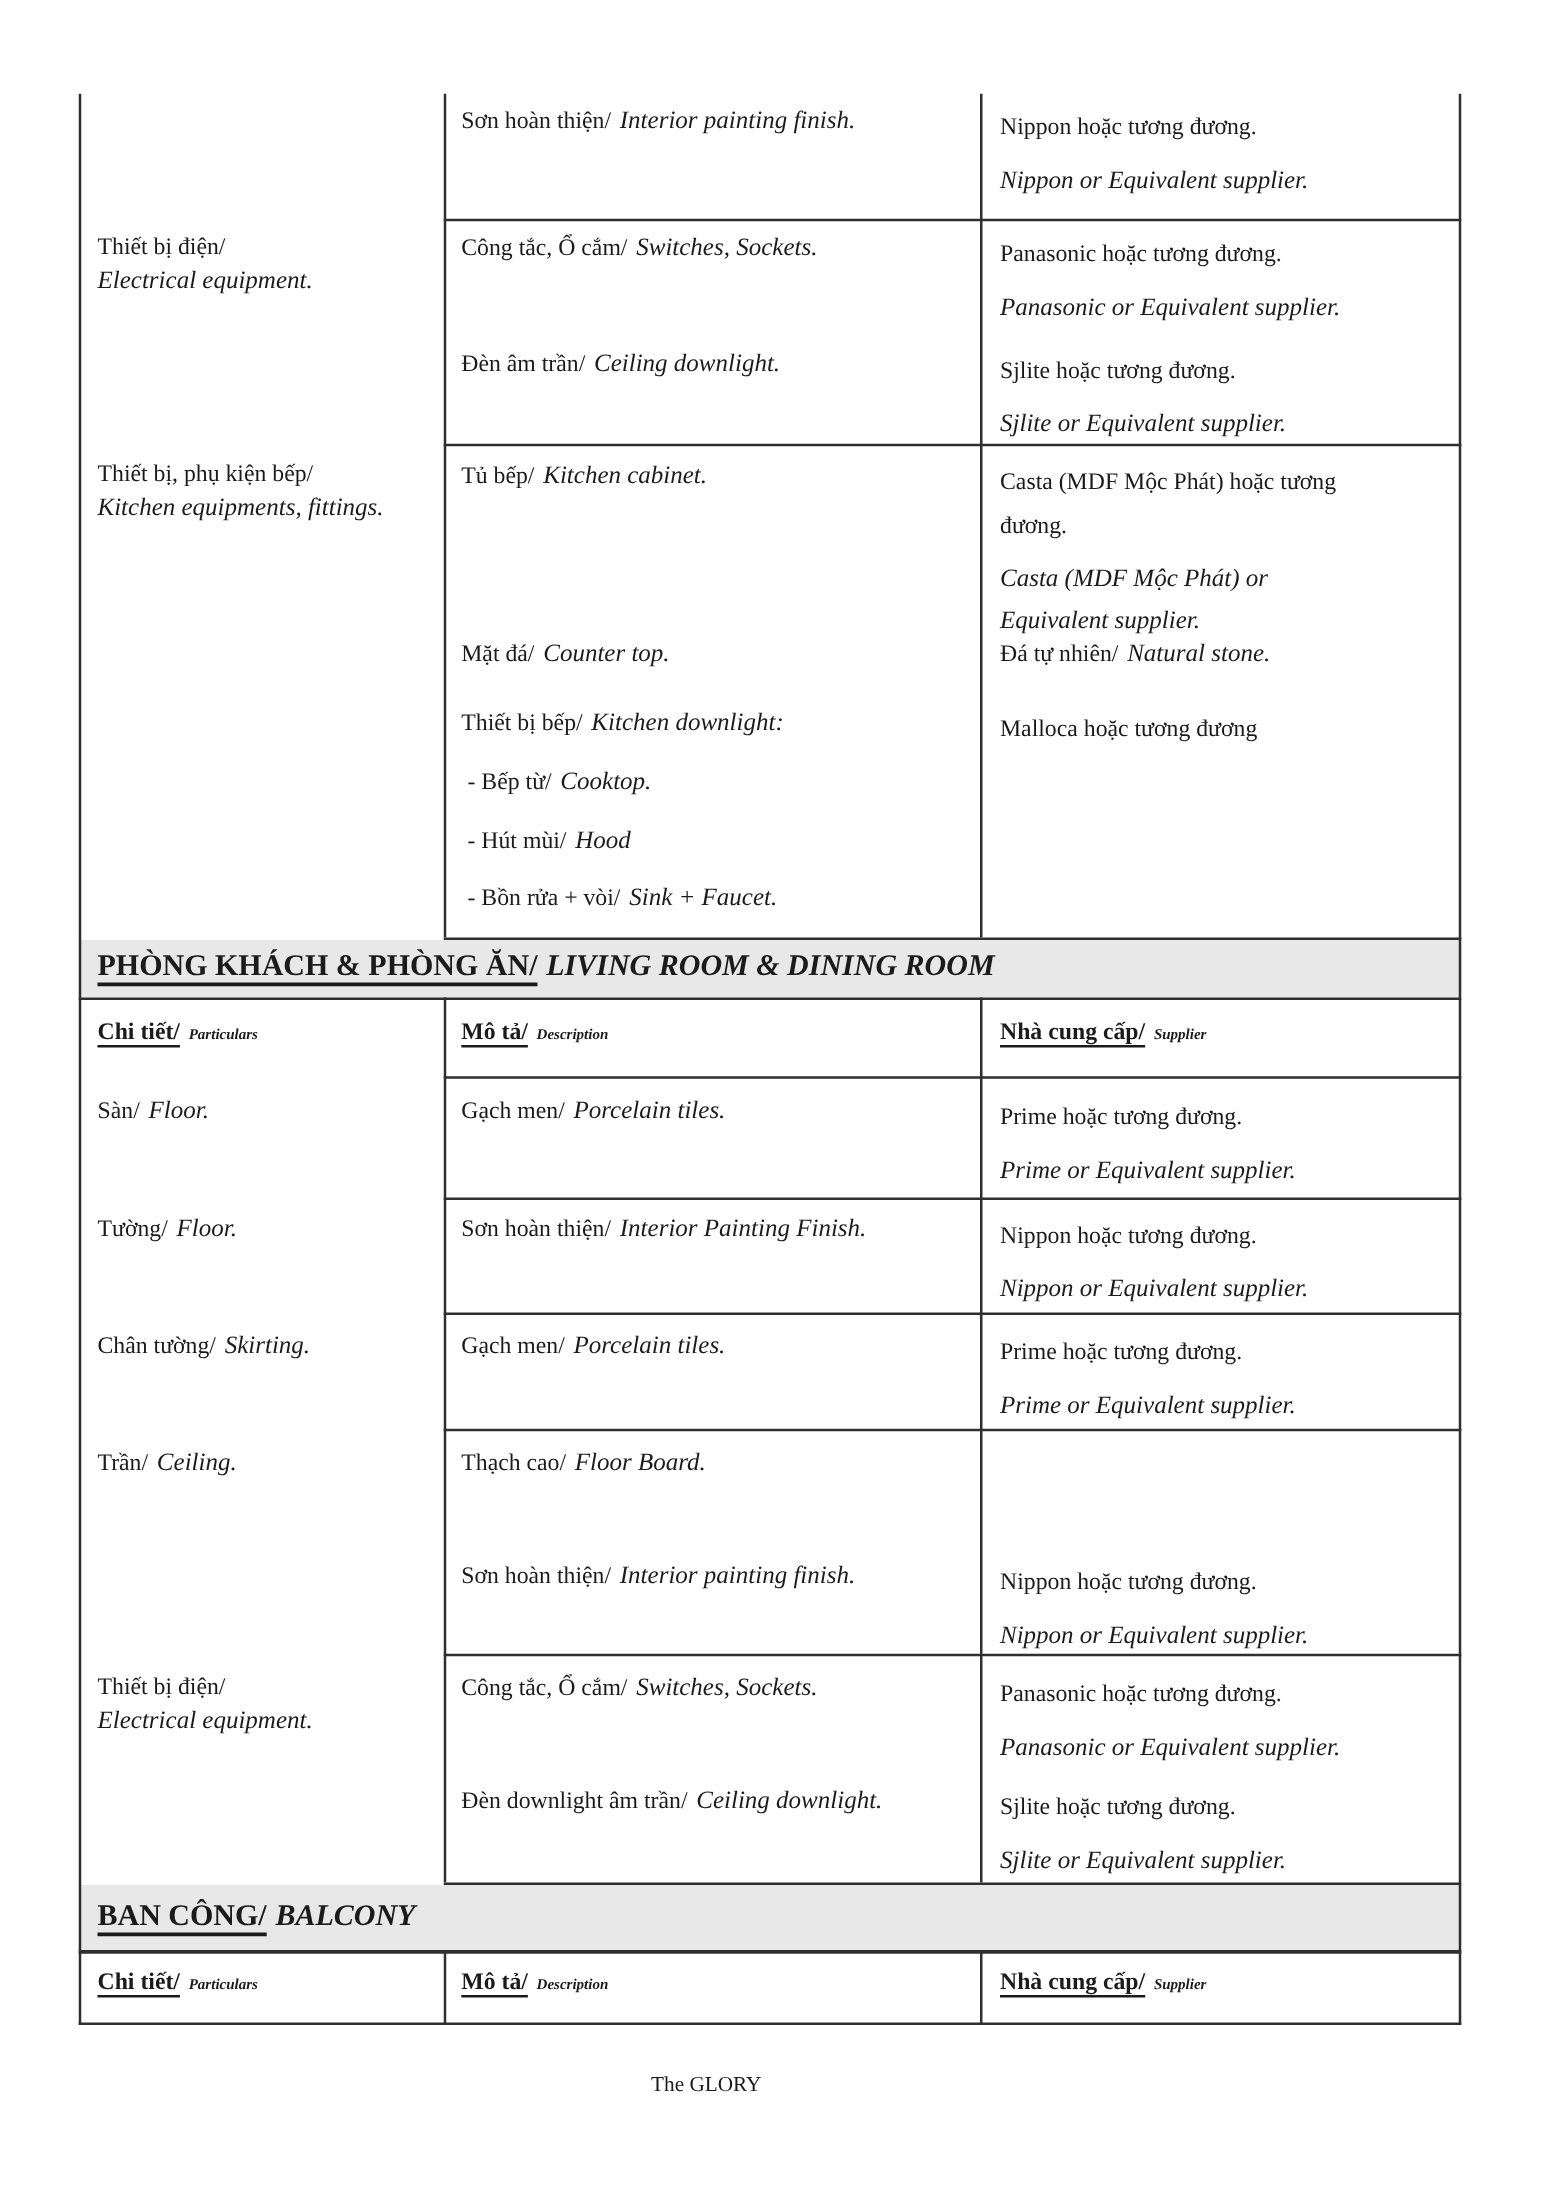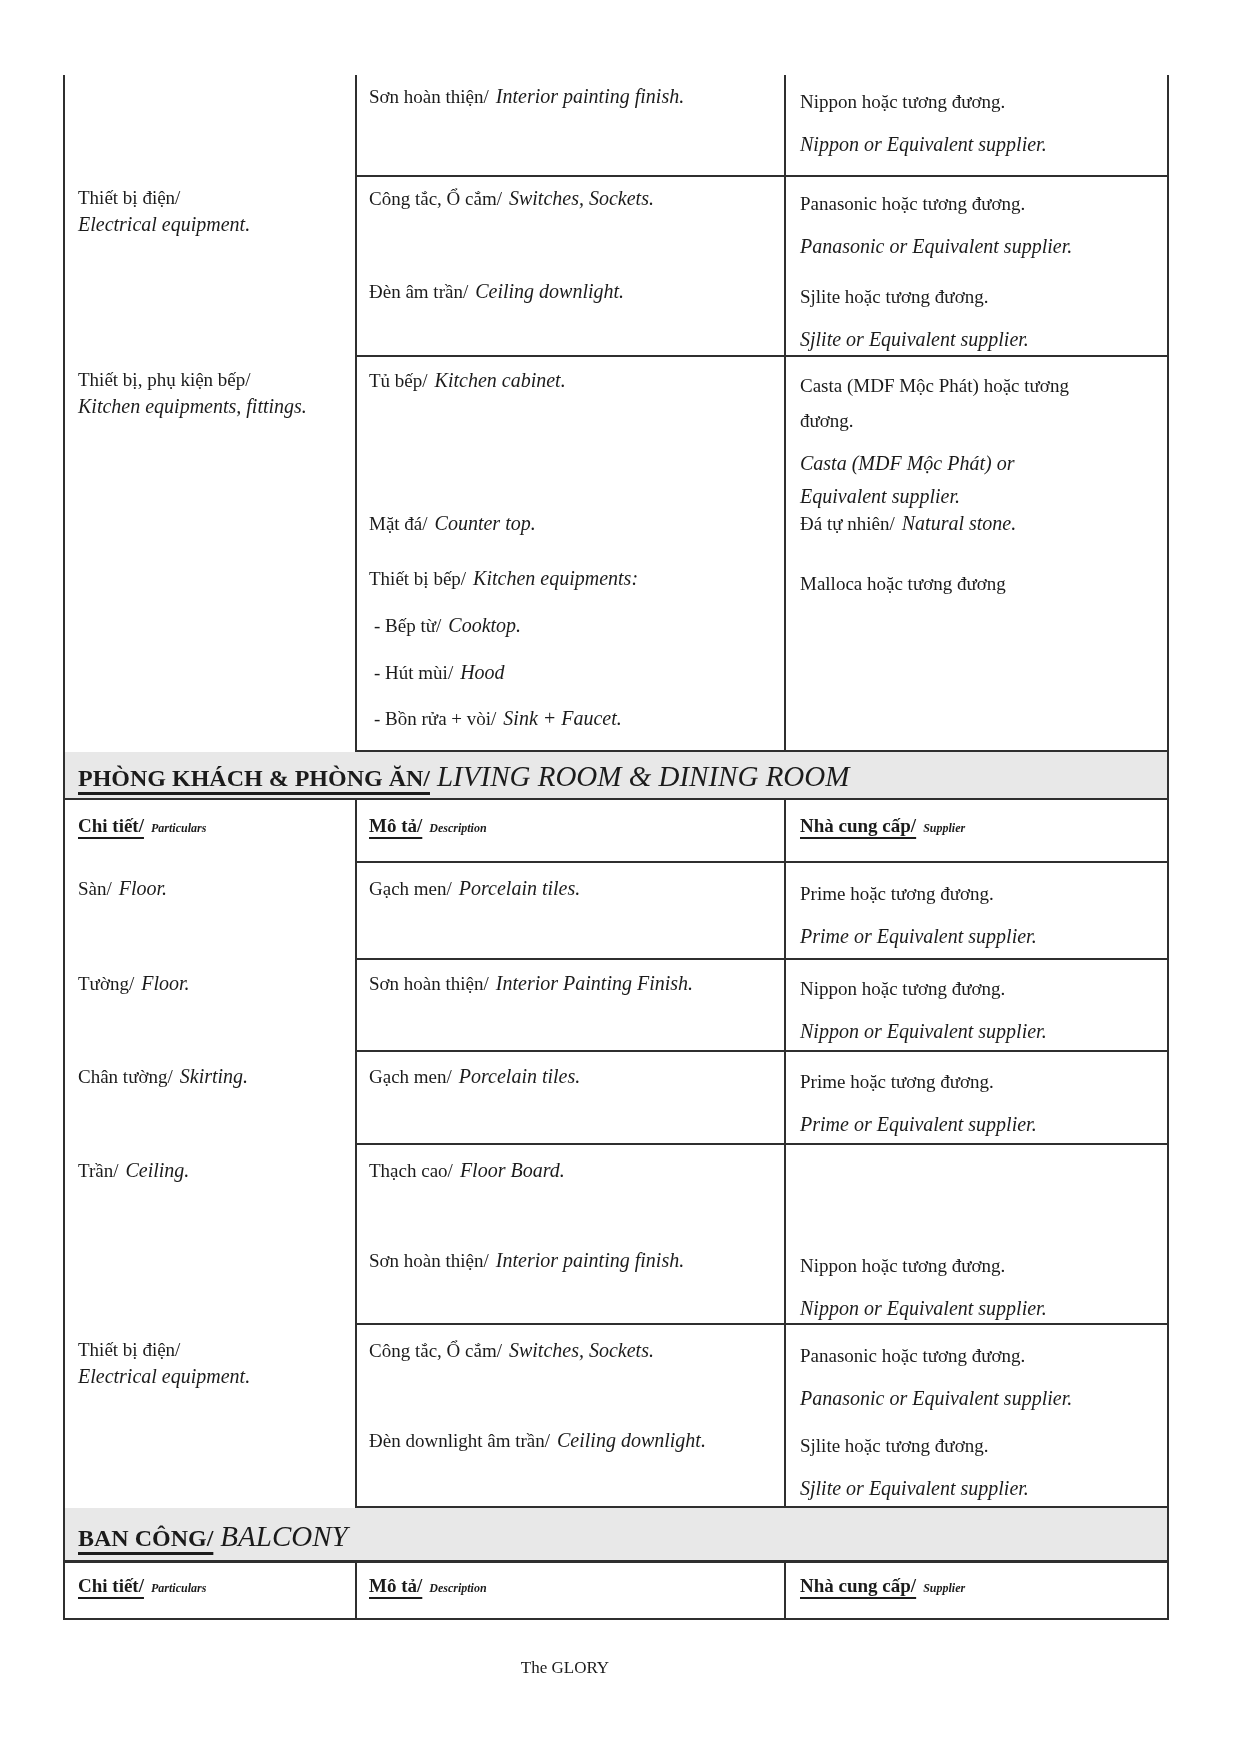--- a/index.html
+++ b/index.html
@@ -17,21 +17,21 @@
   .en{font-size:20px;line-height:1.25;font-style:italic;}
   .en.inl{margin-left:7px;}
   .two .en{display:block;margin-top:2px;}
   .sup{position:absolute;width:340px;}
   .sup .vn{display:block;line-height:35px;}
   .sup .en{display:block;line-height:33px;margin-top:9px;}
   .sup.wrap{width:300px;white-space:normal;}
   .hdr .vn{font-weight:bold;text-decoration:underline;text-decoration-thickness:2px;text-underline-offset:5px;margin-top:21px;}
   .hdr .en{font-weight:bold;font-size:12px;font-style:italic;}
   .bandtitle .vn{font-size:24px;font-weight:bold;text-decoration:underline;text-decoration-thickness:3px;text-underline-offset:6px;}
-  .bandtitle .en{font-size:29px;font-weight:normal;}
+  .bandtitle .en{font-size:24px;font-weight:bold;}
   .footer{position:absolute;left:0;width:1130px;text-align:center;font-size:17px;white-space:nowrap;}
 </style>
 </head>
 <body>
 
 <div class="page">
 
   <div class="band" style="top:752px;height:46px;"></div>
   <div class="band" style="top:1508px;height:52px;"></div>
 
@@ -95,21 +95,21 @@
     <span class="vn">Casta (MDF Mộc Phát) hoặc tương đương.</span>
     <span class="en">Casta (MDF Mộc Phát) or Equivalent supplier.</span>
   </div>
   <div class="t" style="left:369px;top:511px;">
     <span class="vn">Mặt đá/</span><span class="en inl">Counter top.</span>
   </div>
   <div class="t" style="left:800px;top:511px;">
     <span class="vn">Đá tự nhiên/</span><span class="en inl">Natural stone.</span>
   </div>
   <div class="t" style="left:369px;top:566px;">
-    <span class="vn">Thiết bị bếp/</span><span class="en inl">Kitchen equipments:</span>
+    <span class="vn">Thiết bị bếp/</span><span class="en inl">Kitchen downlight:</span>
   </div>
   <div class="sup" style="left:800px;top:566px;">
     <span class="vn">Malloca hoặc tương đương</span>
   </div>
   <div class="t" style="left:374px;top:613px;">
     <span class="vn">- Bếp từ/</span><span class="en inl">Cooktop.</span>
   </div>
   <div class="t" style="left:374px;top:660px;">
     <span class="vn">- Hút mùi/</span><span class="en inl">Hood</span>
   </div>

